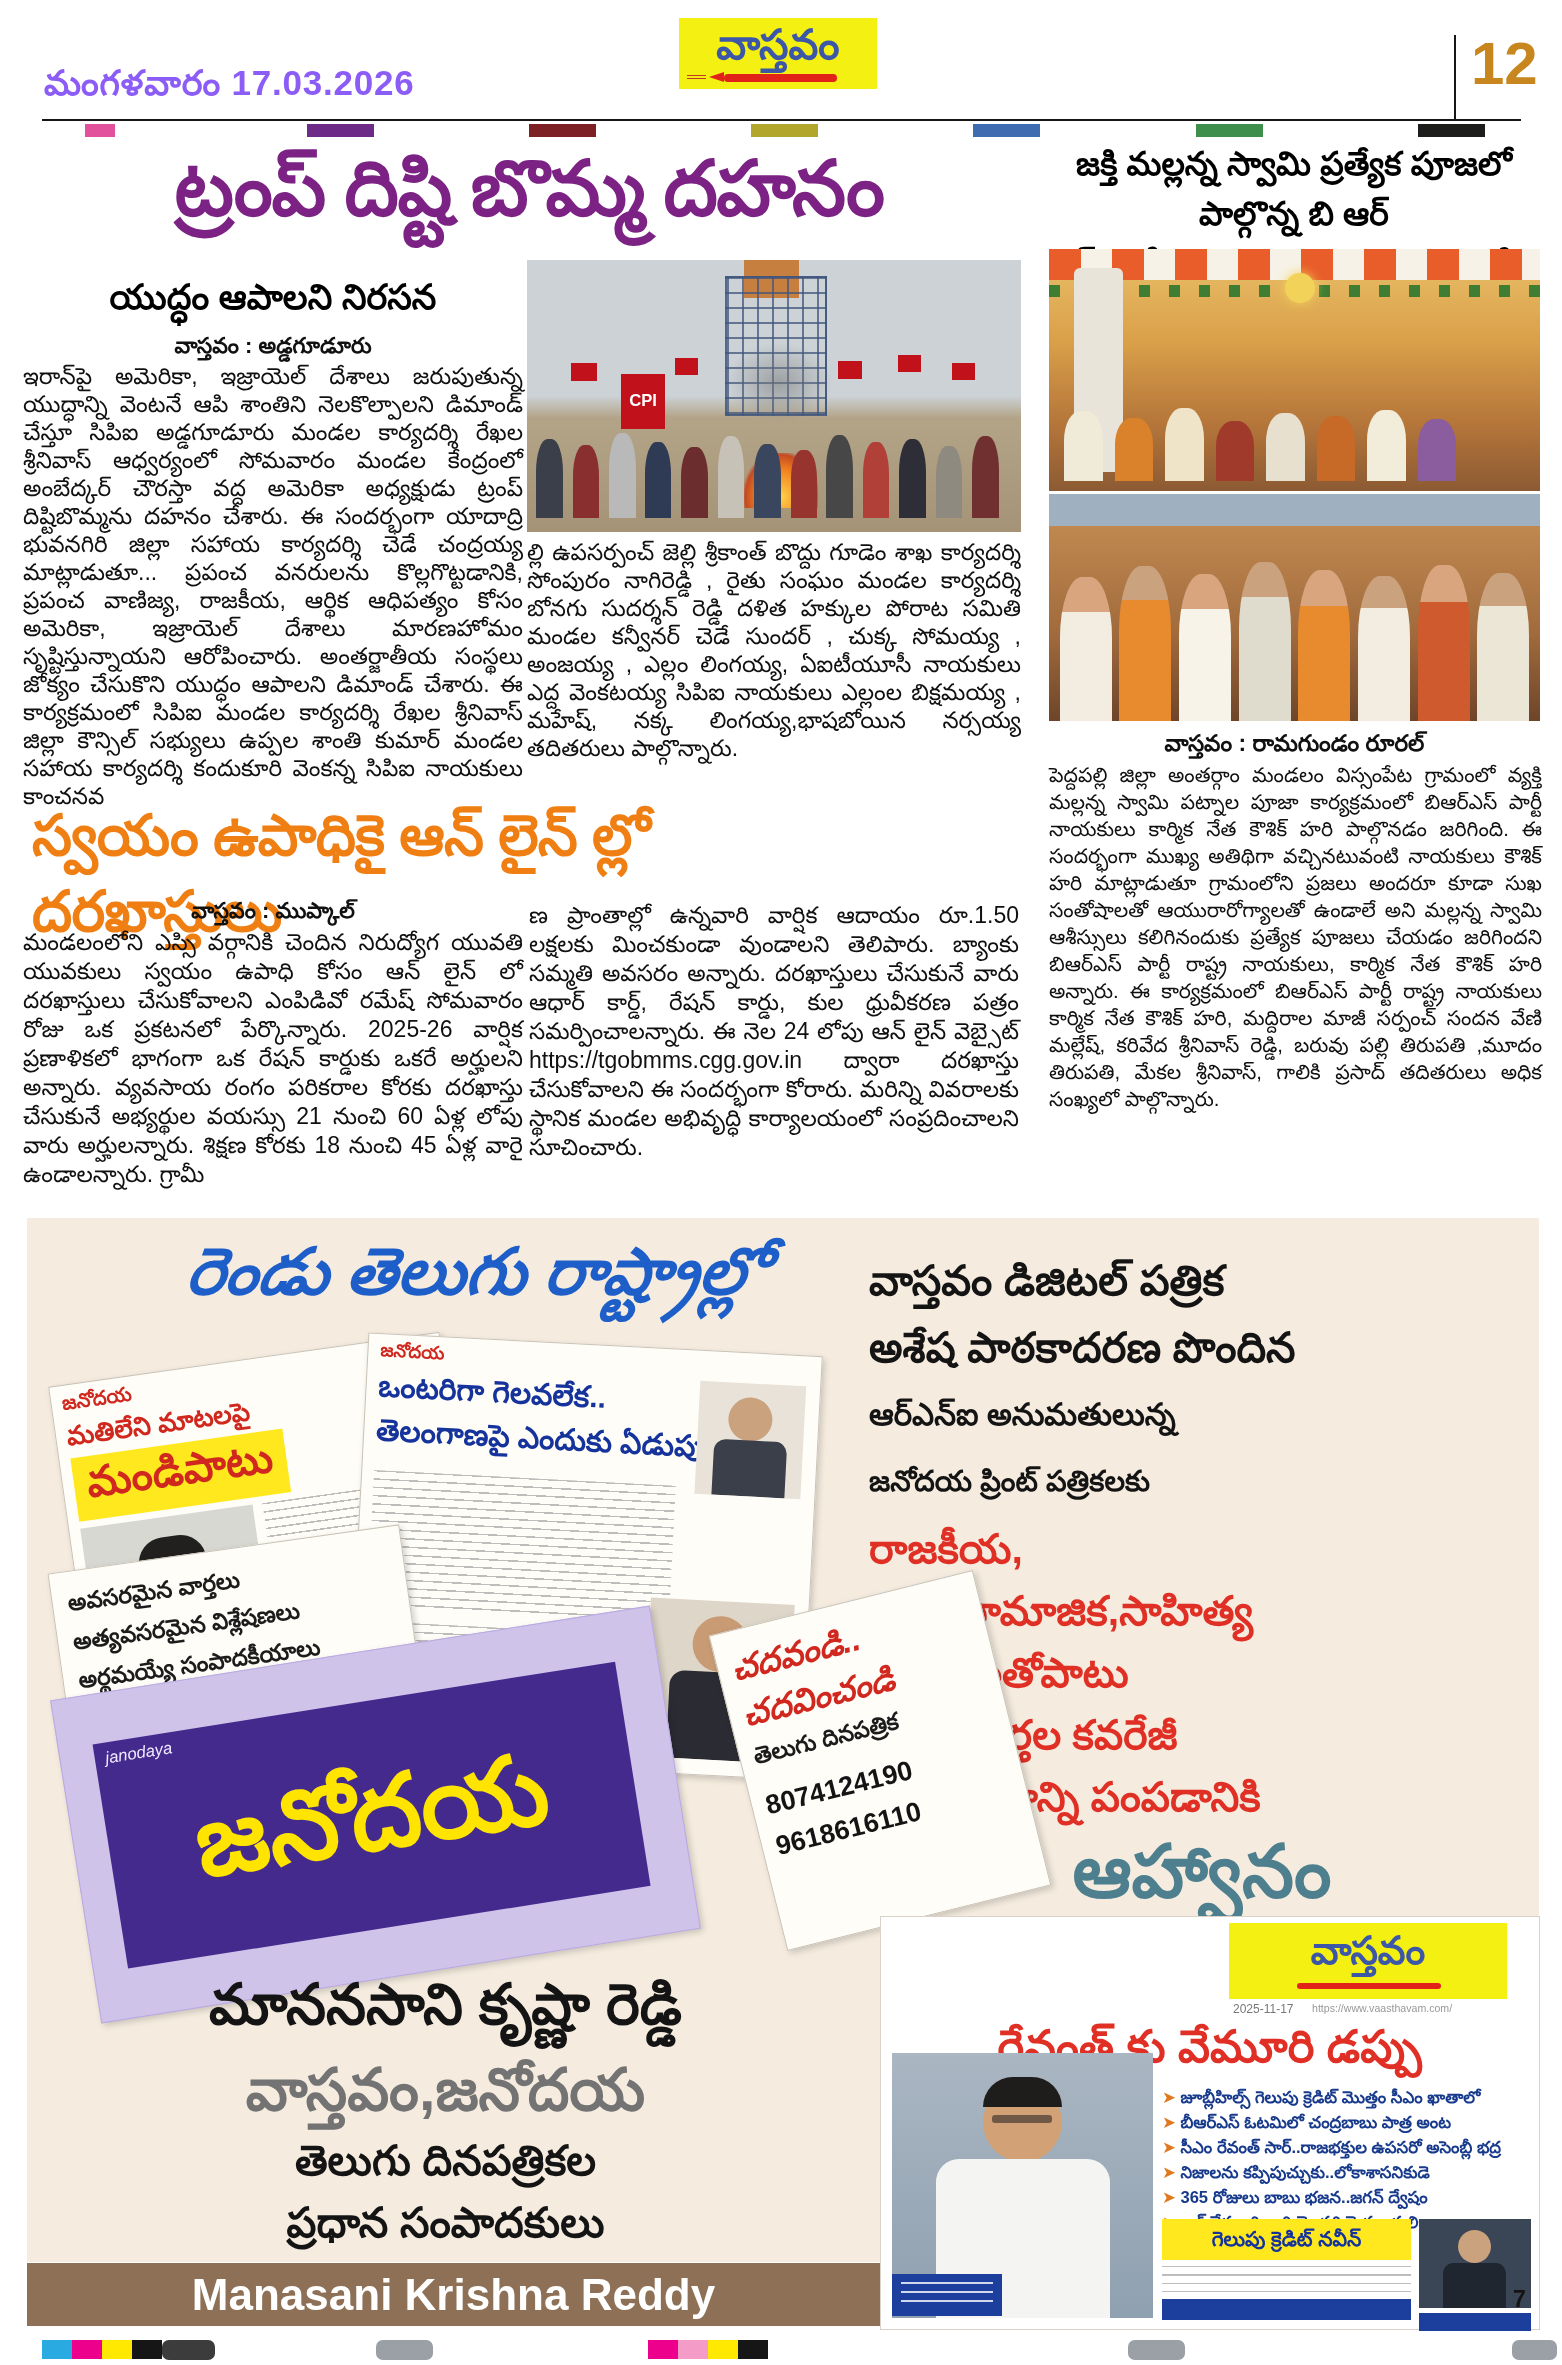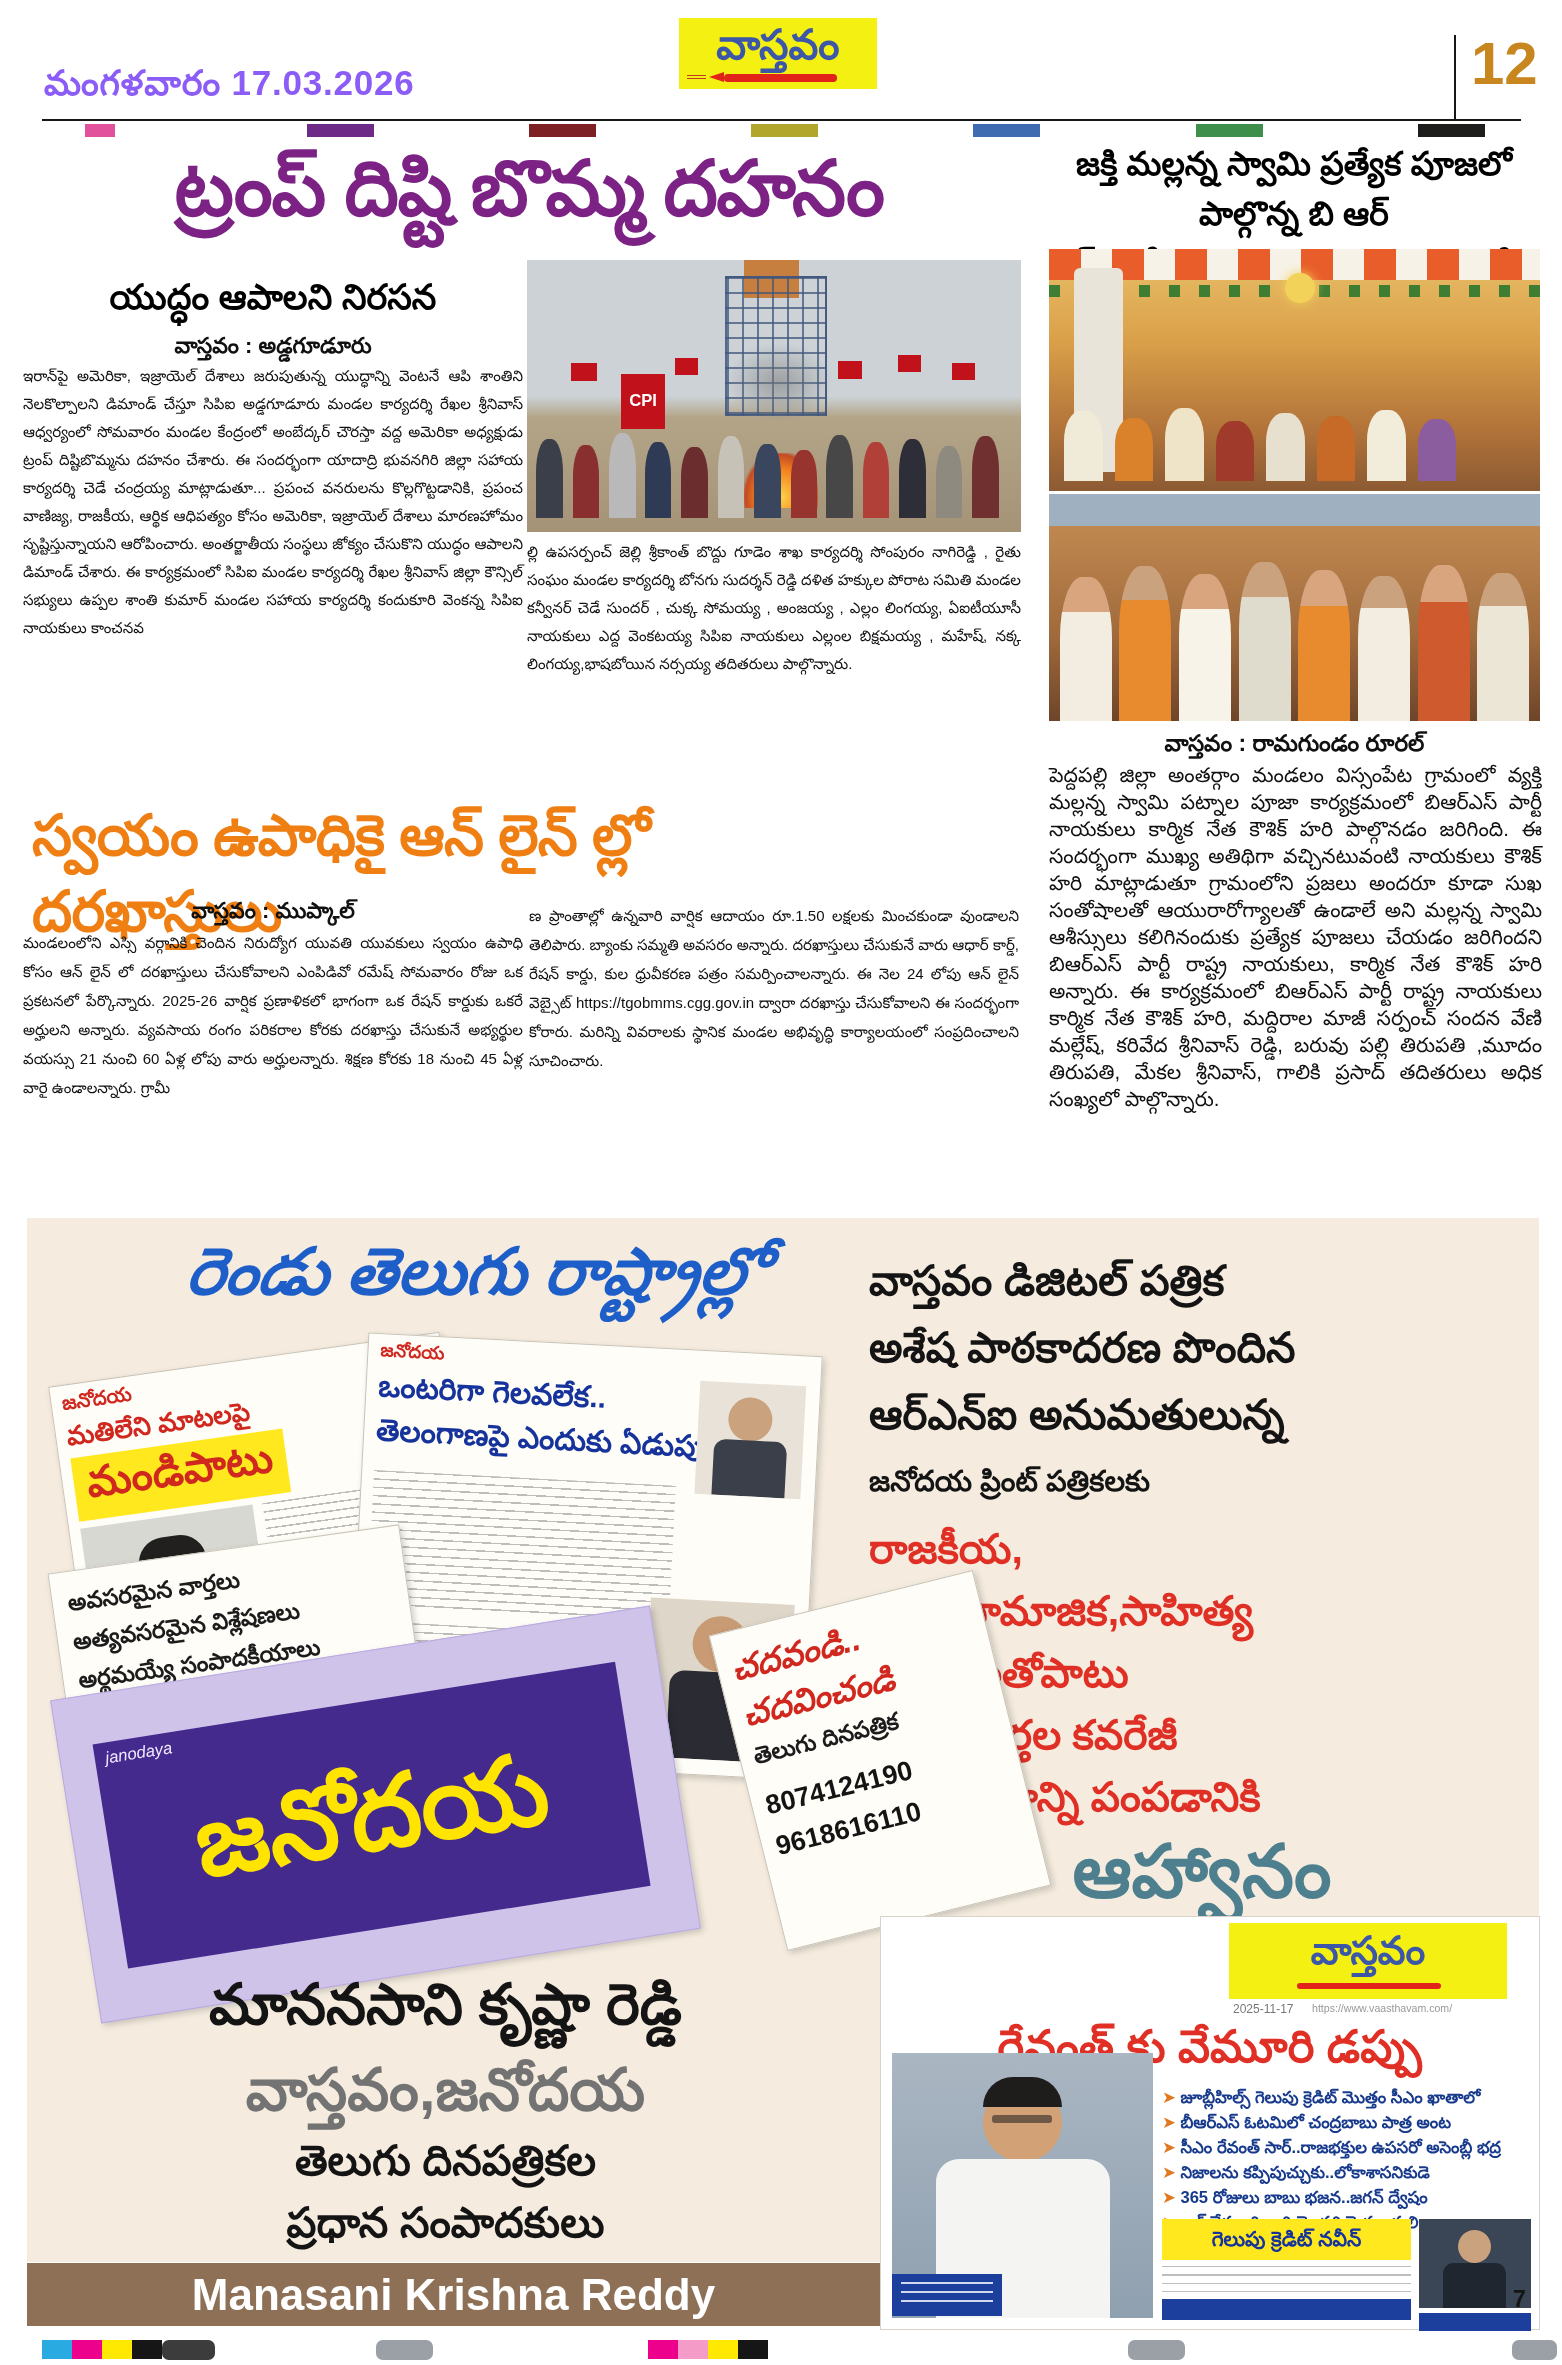--- a/index.html
+++ b/index.html
@@ -3,21 +3,21 @@
 <meta charset="utf-8">
 <style>
   html,body{margin:0;padding:0}
   body{position:relative;width:1562px;height:2366px;background:#ffffff;
        font-family:"Liberation Sans","DejaVu Sans",sans-serif;color:#111;overflow:hidden}
   .abs{position:absolute}
   .c{text-align:center}
   .j{text-align:justify}
   .b{font-weight:bold}
   .xb{font-weight:800}
-  .bt{font-size:15px;line-height:28px;color:#101010;text-align:justify}
+  .bt{font-size:23px;line-height:28px;color:#101010;text-align:justify}
   .ph{position:absolute;overflow:hidden}
   .mark{position:absolute;top:124px;height:13px}
   .bm{position:absolute;top:2340px;height:19px;width:30px}
   .pill{position:absolute;top:2340px;height:19.7px;border-radius:6.8px}
   .person{border-radius:42% 42% 0 0;display:inline-block}
   .card{position:absolute;background:#fffdf8;border:0.8px solid #c9c2b6;box-shadow:2.3px 3px 6px rgba(0,0,0,.18)}
   .tlines{background:repeating-linear-gradient(to bottom,#9a9a9a 0 1.5px,transparent 1.5px 8.3px);opacity:.65}
   .bullet-line{font-size:16.6px;font-weight:bold;color:#173a8c;line-height:25px;white-space:nowrap;overflow:hidden}
   .arrow{color:#e07820;margin-right:4.5px}
 </style>
@@ -126,21 +126,21 @@
 <div class="abs bt" style="left:23px;top:928px;width:500px;line-height:29px">మండలంలోని ఎస్సి వర్గానికి చెందిన నిరుద్యోగ యువతి యువకులు స్వయం ఉపాధి కోసం ఆన్ లైన్ లో దరఖాస్తులు చేసుకోవాలని ఎంపిడివో రమేష్ సోమవారం రోజు ఒక ప్రకటనలో పేర్కొన్నారు. 2025-26 వార్షిక ప్రణాళికలో భాగంగా ఒక రేషన్ కార్డుకు ఒకరే అర్హులని అన్నారు. వ్యవసాయ రంగం పరికరాల కోరకు దరఖాస్తు చేసుకునే అభ్యర్థుల వయస్సు 21 నుంచి 60 ఏళ్ల లోపు వారు అర్హులన్నారు. శిక్షణ కోరకు 18 నుంచి 45 ఏళ్ల వారై ఉండాలన్నారు. గ్రామీ</div>
 <div class="abs bt" style="left:529px;top:901px;width:490px;line-height:29px">ణ ప్రాంతాల్లో ఉన్నవారి వార్షిక ఆదాయం రూ.1.50 లక్షలకు మించకుండా వుండాలని తెలిపారు. బ్యాంకు సమ్మతి అవసరం అన్నారు. దరఖాస్తులు చేసుకునే వారు ఆధార్ కార్డ్, రేషన్ కార్డు, కుల ధ్రువీకరణ పత్రం సమర్పించాలన్నారు. ఈ నెల 24 లోపు ఆన్ లైన్ వెబ్సైట్ https://tgobmms.cgg.gov.in ద్వారా దరఖాస్తు చేసుకోవాలని ఈ సందర్భంగా కోరారు. మరిన్ని వివరాలకు స్థానిక మండల అభివృద్ధి కార్యాలయంలో సంప్రదించాలని సూచించారు.</div>
 
 <div class="abs" style="left:26.5px;top:1218px;width:1512px;height:1044px;background:#f5ecdf"></div>
 
 <div class="abs xb c" style="left:91px;top:1226px;width:771px;font-size:65px;line-height:91px;color:#1e5ec8;font-style:italic;transform:skewX(-6deg)">రెండు తెలుగు రాష్ట్రాల్లో</div>
 
 <div class="abs" style="left:869px;top:1247px;width:665px">
   <div class="xb" style="font-size:42px;line-height:67px;color:#141414">వాస్తవం డిజిటల్ పత్రిక</div>
   <div class="xb" style="font-size:42px;line-height:67px;color:#141414">అశేష పాఠకాదరణ పొందిన</div>
-  <div class="xb" style="font-size:42px;line-height:67px;color:#141414">ఆర్ఎన్ఐ అనుమతులున్న</div>
+  <div class="xb" style="font-size:31px;line-height:67px;color:#141414">ఆర్ఎన్ఐ అనుమతులున్న</div>
   <div class="xb" style="font-size:29px;line-height:67px;color:#141414">జనోదయ ప్రింట్ పత్రికలకు</div>
 </div>
 
 <div class="abs" style="left:869px;top:1518px;width:665px">
   <div class="xb" style="font-size:41px;line-height:62px;color:#e03025">రాజకీయ,</div>
   <div class="xb" style="font-size:41px;line-height:62px;color:#e03025">ఆర్థిక,సామాజిక,సాహిత్య</div>
   <div class="xb" style="font-size:41px;line-height:62px;color:#e03025">వ్యాసాలతోపాటు</div>
   <div class="xb" style="font-size:41px;line-height:62px;color:#e03025">ఇతర వార్తల కవరేజీ</div>
   <div class="xb" style="font-size:41px;line-height:62px;color:#e03025">సమాచారాన్ని పంపడానికి</div>
 </div>

